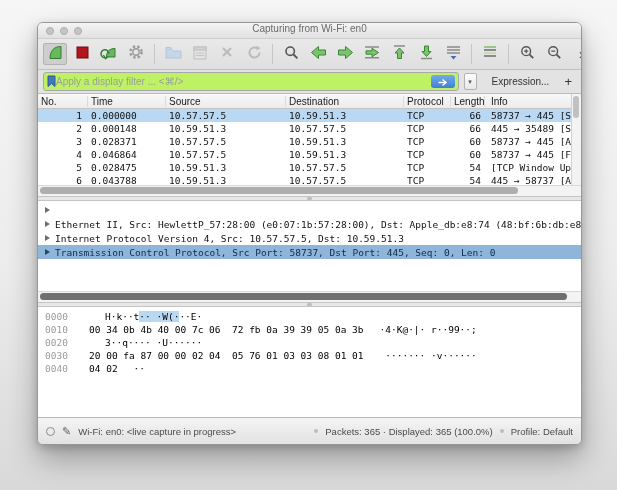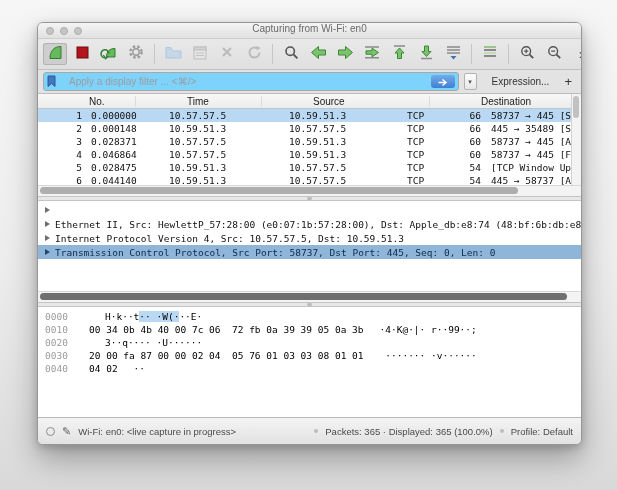--- a/index.html
+++ b/index.html
@@ -23,36 +23,36 @@
            padding:0 5px;gap:3px;}
   .tbtn{width:24px;height:22px;display:flex;align-items:center;justify-content:center;
         border-radius:3px;flex:0 0 auto;}
   .tbtn.pressed{background:#cecece;box-shadow:inset 0 0 0 1px #b2b2b2;}
   .tbtn.disabled{opacity:.55;}
   .tsep{width:1px;height:20px;background:#c6c6c6;margin:0 3px;flex:0 0 auto;}
   .overflow{font-size:14px;color:#444;margin-left:2px;}
   
   .filterbar{flex:0 0 23px;background:#e3e3e3;border-bottom:1px solid #bcbcbc;
              display:flex;align-items:center;padding:0 5px;gap:5px;}
-  .finput{flex:1;height:17px;background:#7dd3fc;border:1px solid #a8a8a8;border-radius:3px;
-          display:flex;align-items:center;padding:0 3px;gap:13px;}
+  .finput{flex:1;height:17px;background:#bef264;border:1px solid #a8a8a8;border-radius:3px;
+          display:flex;align-items:center;padding:0 3px;gap:0;}
   .finput input{flex:1;border:none;outline:none;background:transparent;
                 font:10px "Liberation Sans",sans-serif;color:#333;padding:0;}
   .finput input::placeholder{color:#9c9c9c;}
   .applybtn{width:24px;height:13px;border-radius:3px;background:linear-gradient(#74abe8,#3f7fd4);
             display:flex;align-items:center;justify-content:center;}
   .caretbtn{width:11px;height:15px;border:1px solid #b2b2b2;border-radius:2px;background:linear-gradient(#fdfdfd,#e8e8e8);
             display:flex;align-items:center;justify-content:center;font-size:7px;color:#555;}
   .exprlabel{font-size:10px;color:#333;margin:0 6px 0 10px;}
   .plusbtn{font-size:13px;color:#333;margin:0 4px;}
   
   .pkt-area{flex:0 0 102px;position:relative;background:#fff;overflow:hidden;}
   .pkt-header{display:flex;height:14px;background:linear-gradient(#f8f8f8,#ececec);
               border-bottom:1px solid #c4c4c4;font-size:10px;color:#1a1a1a;align-items:center;}
-  .pkt-header .cell{border-right:1px solid #dcdcdc;box-sizing:border-box;padding-left:3px;overflow:hidden;white-space:nowrap;margin-left:48px;}
+  .pkt-header .cell{border-right:1px solid #dcdcdc;box-sizing:border-box;padding-left:3px;overflow:hidden;white-space:nowrap;}
   .pkt-row{display:flex;height:13px;font:9.5px "DejaVu Sans Mono",monospace;color:#101010;
            align-items:center;background:#fff;}
   .pkt-row.sel{background:#b9d8f4;}
   .pkt-row .cell{box-sizing:border-box;padding-left:3px;overflow:hidden;white-space:pre;}
   .c-no{width:50px;flex:0 0 auto;text-align:right;padding-right:6px!important;}
   .c-time{width:78px;flex:0 0 auto;}
   .c-src{width:120px;flex:0 0 auto;}
   .c-dst{width:118px;flex:0 0 auto;}
   .c-proto{width:47px;flex:0 0 auto;}
   .c-len{width:34px;flex:0 0 auto;text-align:right;padding-right:4px!important;}
@@ -289,21 +289,21 @@
       <div class="cell c-no">5</div>
       <div class="cell c-time">0.028475</div>
       <div class="cell c-src">10.59.51.3</div>
       <div class="cell c-dst">10.57.57.5</div>
       <div class="cell c-proto">TCP</div>
       <div class="cell c-len">54</div>
       <div class="cell c-info">[TCP Window Up</div>
     </div>
     <div class="pkt-row">
       <div class="cell c-no">6</div>
-      <div class="cell c-time">0.044140</div>
+      <div class="cell c-time">0.043788</div>
       <div class="cell c-src">10.59.51.3</div>
       <div class="cell c-dst">10.57.57.5</div>
       <div class="cell c-proto">TCP</div>
       <div class="cell c-len">54</div>
       <div class="cell c-info">445 → 58737 [A</div>
     </div>
 
     <div class="vscroll">
       <div class="vthumb"></div>
     </div>

